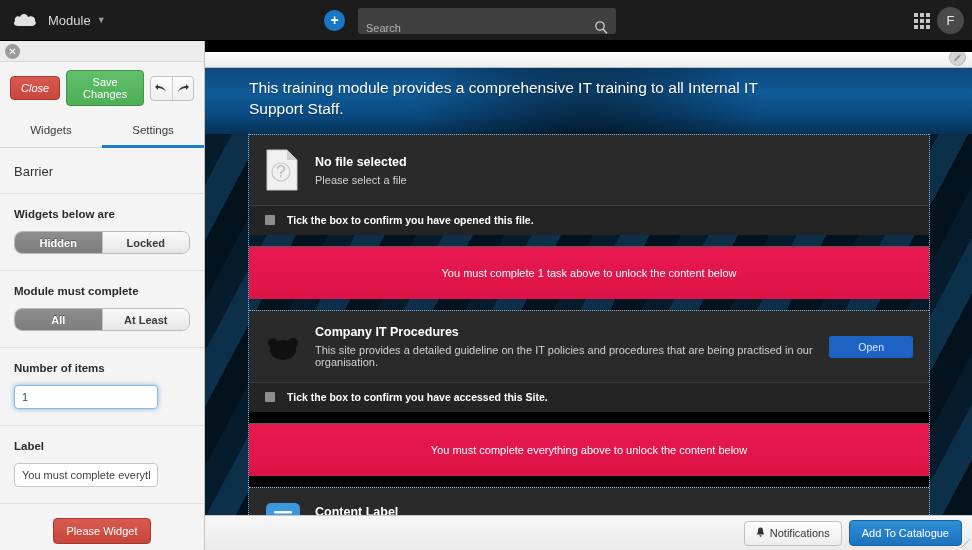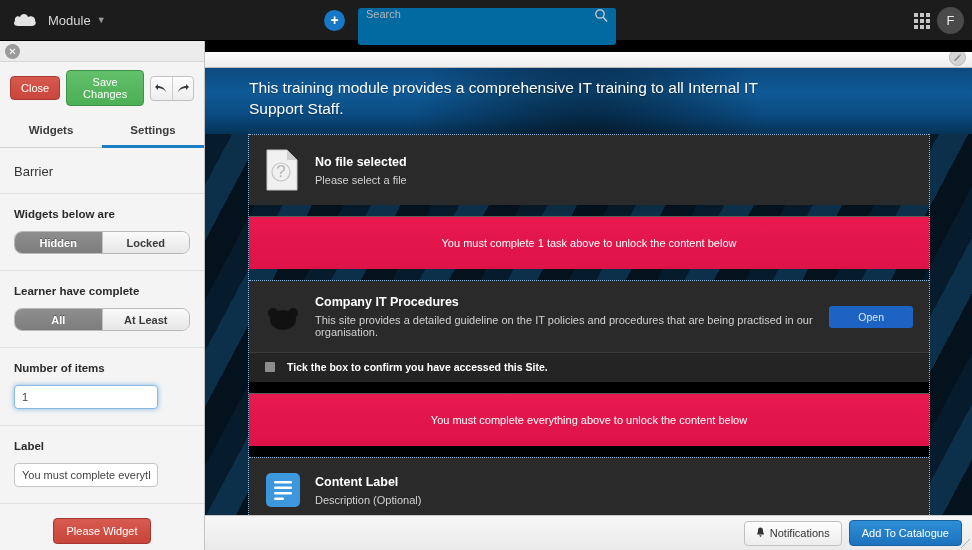--- a/index.html
+++ b/index.html
@@ -34,23 +34,23 @@
   .plus-btn {
     position: absolute; left: 324px; top: 10px;
     width: 21px; height: 21px; border-radius: 50%;
     background: #1878c8;
     color: #fff; font-size: 14px; line-height: 21px;
     text-align: center; font-weight: bold;
     cursor: pointer;
   }
   .search-wrap {
     position: absolute; left: 358px; top: 8px;
-    width: 258px; height: 37px;
-    background: #0369a1; border-radius: 3px;
-    display: flex; align-items: flex-start;
+    width: 258px; height: 26px;
+    background: #404040; border-radius: 3px;
+    display: flex; align-items: flex-end;
   }
   .search-input {
     flex: 1; background: transparent; border: 0; outline: none;
     color: #cfcfcf; font-size: 11px;
     padding: 0 8px; font-family: "Liberation Sans", sans-serif;
   }
   .search-input::placeholder { color: #b4b4b4; }
   .search-icon { margin-right: 8px; display: flex; }
   .apps-grid {
     position: absolute; right: 42px; top: 13px;
@@ -92,21 +92,21 @@
     padding: 8px 10px 0 10px;
     display: flex; align-items: center; gap: 6px;
   }
   .btn {
     border-radius: 4px; font-size: 11px; padding: 5px 10px;
     cursor: pointer; border: 1px solid rgba(0,0,0,.18);
     font-family: "Liberation Sans", sans-serif;
   }
   .btn-close {
     background: linear-gradient(#d8594f,#c9463c);
-    color: #fff; border-color: #a83a32;
+    color: #fff; border-color: #a83a32; font-style: italic;
   }
   .btn-save {
     background: linear-gradient(#63bf6b,#4caf55);
     color: #fff; border-color: #3d9447;
   }
   .undo-redo {
     margin-left: auto; display: flex;
     border: 1px solid #c2c2c2; border-radius: 4px; overflow: hidden;
     background: linear-gradient(#fdfdfd,#eeeeee);
   }
@@ -117,21 +117,21 @@
   }
   .ur-btn + .ur-btn { border-left: 1px solid #cfcfcf; }
 
   .tabs {
     display: flex; margin-top: 10px;
     border-bottom: 1px solid #d4d4d4;
   }
   .tab {
     flex: 1; text-align: center; font-size: 11.5px;
     padding: 8px 0 9px 0; color: #3b3b3b; cursor: pointer;
-    font-weight: bold;
+    font-weight: normal;
   }
   .tab.active { border-bottom: 3px solid #1b7fc4; margin-bottom: -1px; }
 
   .widget-title {
     font-size: 13px; color: #333;
     padding: 16px 14px 14px 14px;
     border-bottom: 1px solid #e0e0e0;
   }
   .field-group {
     padding: 14px 14px 16px 14px;
@@ -383,21 +383,21 @@
 
   <div class="field-group">
     <div class="field-label">Widgets below are</div>
     <div class="seg">
       <div class="seg-opt on">Hidden</div>
       <div class="seg-opt off">Locked</div>
     </div>
   </div>
 
   <div class="field-group">
-    <div class="field-label">Learner have complete</div>
+    <div class="field-label">Module must complete</div>
     <div class="seg">
       <div class="seg-opt on">All</div>
       <div class="seg-opt off">At Least</div>
     </div>
   </div>
 
   <div class="field-group">
     <div class="field-label">Number of items</div>
     <input class="txt-input focused" type="text" value="1" style="">
   </div>
@@ -438,20 +438,24 @@
                 <path d="M2 1 H22 L32 11 V41 H2 Z" fill="#f0f0f0" stroke="#c9c9c9"></path>
                 <path d="M22 1 L32 11 H22 Z" fill="#cfcfcf"></path>
                 <text x="16" y="28" font-size="17" fill="#b6b6b6" text-anchor="middle" font-family="Liberation Sans">?</text>
                 <circle cx="16" cy="23" r="9" fill="none" stroke="#c4c4c4" stroke-width="1.2"></circle>
               </svg>
             </div>
             <div class="card-body">
               <div class="card-h">No file selected</div>
               <div class="card-p">Please select a file</div>
             </div>
+          </div>
+          <div class="tick-row">
+            <div class="tick-box"></div>
+            <div class="tick-label">Tick the box to confirm you have opened this file.</div>
           </div>
         </div>
 
         <div class="gap"></div>
 
         <div class="barrier">You must complete 1 task above to unlock the content below</div>
 
         <div class="gap"></div>
 
         <div class="card">

